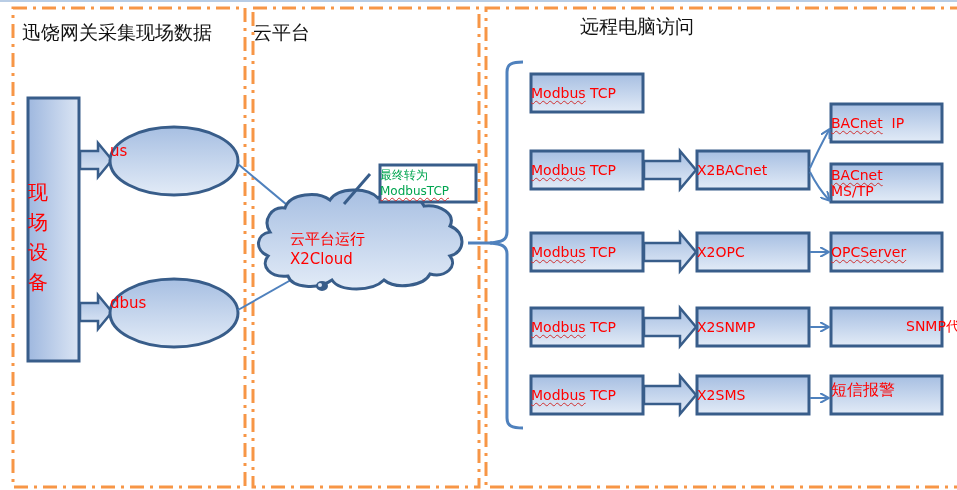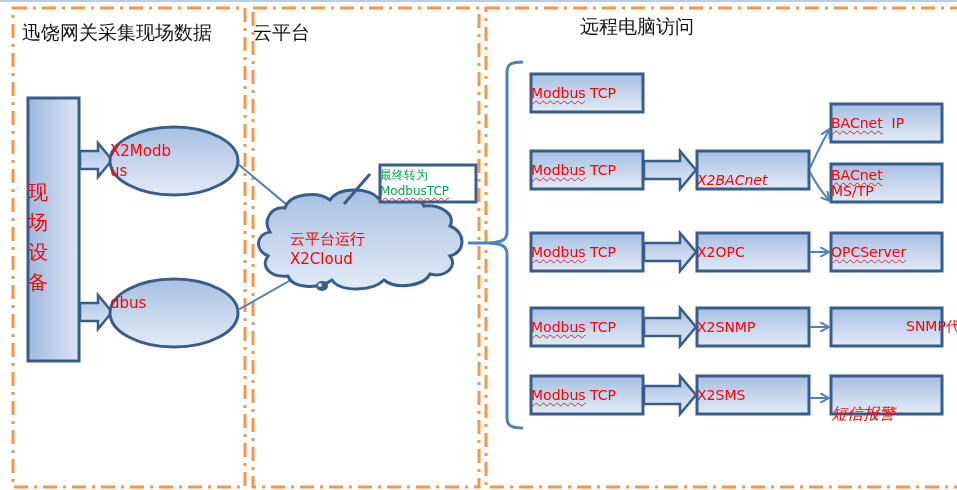--- a/index.html
+++ b/index.html
@@ -107,50 +107,49 @@
 <div class="lbl sec-title" style="left:580px; top:14px; width:210px;">远程电脑访问</div>
 
 <div class="lbl red" style="left:28px; top:177px; width:51px; font-size:20px; line-height:30px;">
   <div>现</div>
   <div>场</div>
   <div>设</div>
   <div>备</div>
 </div>
 
 <div class="lbl red ell-text" style="left:110px; top:141px; width:128px;">
-  <div>X2Modb</div>
   <div>us</div>
 </div>
 <div class="lbl red ell-text" style="left:110px; top:293px; width:128px;">
   <div>dbus</div>
 </div>
 
 <div class="lbl red" style="left:290px; top:229px; width:130px; font-size:15px; line-height:20px;">
   <div>云平台运行</div>
   <div>X2Cloud</div>
 </div>
 
 <div class="lbl green" style="left:380px; top:167px; width:92px; font-size:12px; line-height:16px;">
   <div>最终转为</div>
   <div class="sq">ModbusTCP</div>
 </div>
 
 <div class="lbl red box-text" style="left:531px; top:85px; width:112px;"><span class="sq">Modbus</span><span> TCP</span></div>
 
 <div class="lbl red box-text" style="left:531px; top:162px; width:112px;"><span class="sq">Modbus</span><span> TCP</span></div>
-<div class="lbl red box-text" style="left:697px; top:172px; width:112px;font-style:italic;">X2BACnet</div>
+<div class="lbl red box-text" style="left:697px; top:162px; width:112px;">X2BACnet</div>
 <div class="lbl red box-text" style="left:831px; top:115px; width:102px; white-space:pre;"><span class="sq">BACnet</span><span>  IP</span></div>
 <div class="lbl red box-text" style="left:831px; top:167px; width:111px;">
   <div class="sq">BACnet</div>
   <div>MS/TP</div>
 </div>
 
 <div class="lbl red box-text" style="left:531px; top:244px; width:112px;"><span class="sq">Modbus</span><span> TCP</span></div>
 <div class="lbl red box-text" style="left:697px; top:244px; width:112px;">X2OPC</div>
 <div class="lbl red box-text" style="left:831px; top:244px; width:92px;"><span class="sq">OPCServer</span></div>
 
 <div class="lbl red box-text" style="left:531px; top:319px; width:112px;"><span class="sq">Modbus</span><span> TCP</span></div>
 <div class="lbl red box-text" style="left:697px; top:319px; width:112px;">X2SNMP</div>
 <div class="lbl red box-text" style="left:870px; top:318px; width:111px; font-size:14px;padding-left:36px;">SNMP代理</div>
 
 <div class="lbl red box-text" style="left:531px; top:387px; width:112px;"><span class="sq">Modbus</span><span> TCP</span></div>
 <div class="lbl red box-text" style="left:697px; top:387px; width:112px;">X2SMS</div>
-<div class="lbl red" style="left:831px; top:404px; width:111px; font-size:16px; line-height:20px;font-style:italic;">短信报警</div>
+<div class="lbl red" style="left:831px; top:380px; width:111px; font-size:16px; line-height:20px;">短信报警</div>
 
 </body></html>

